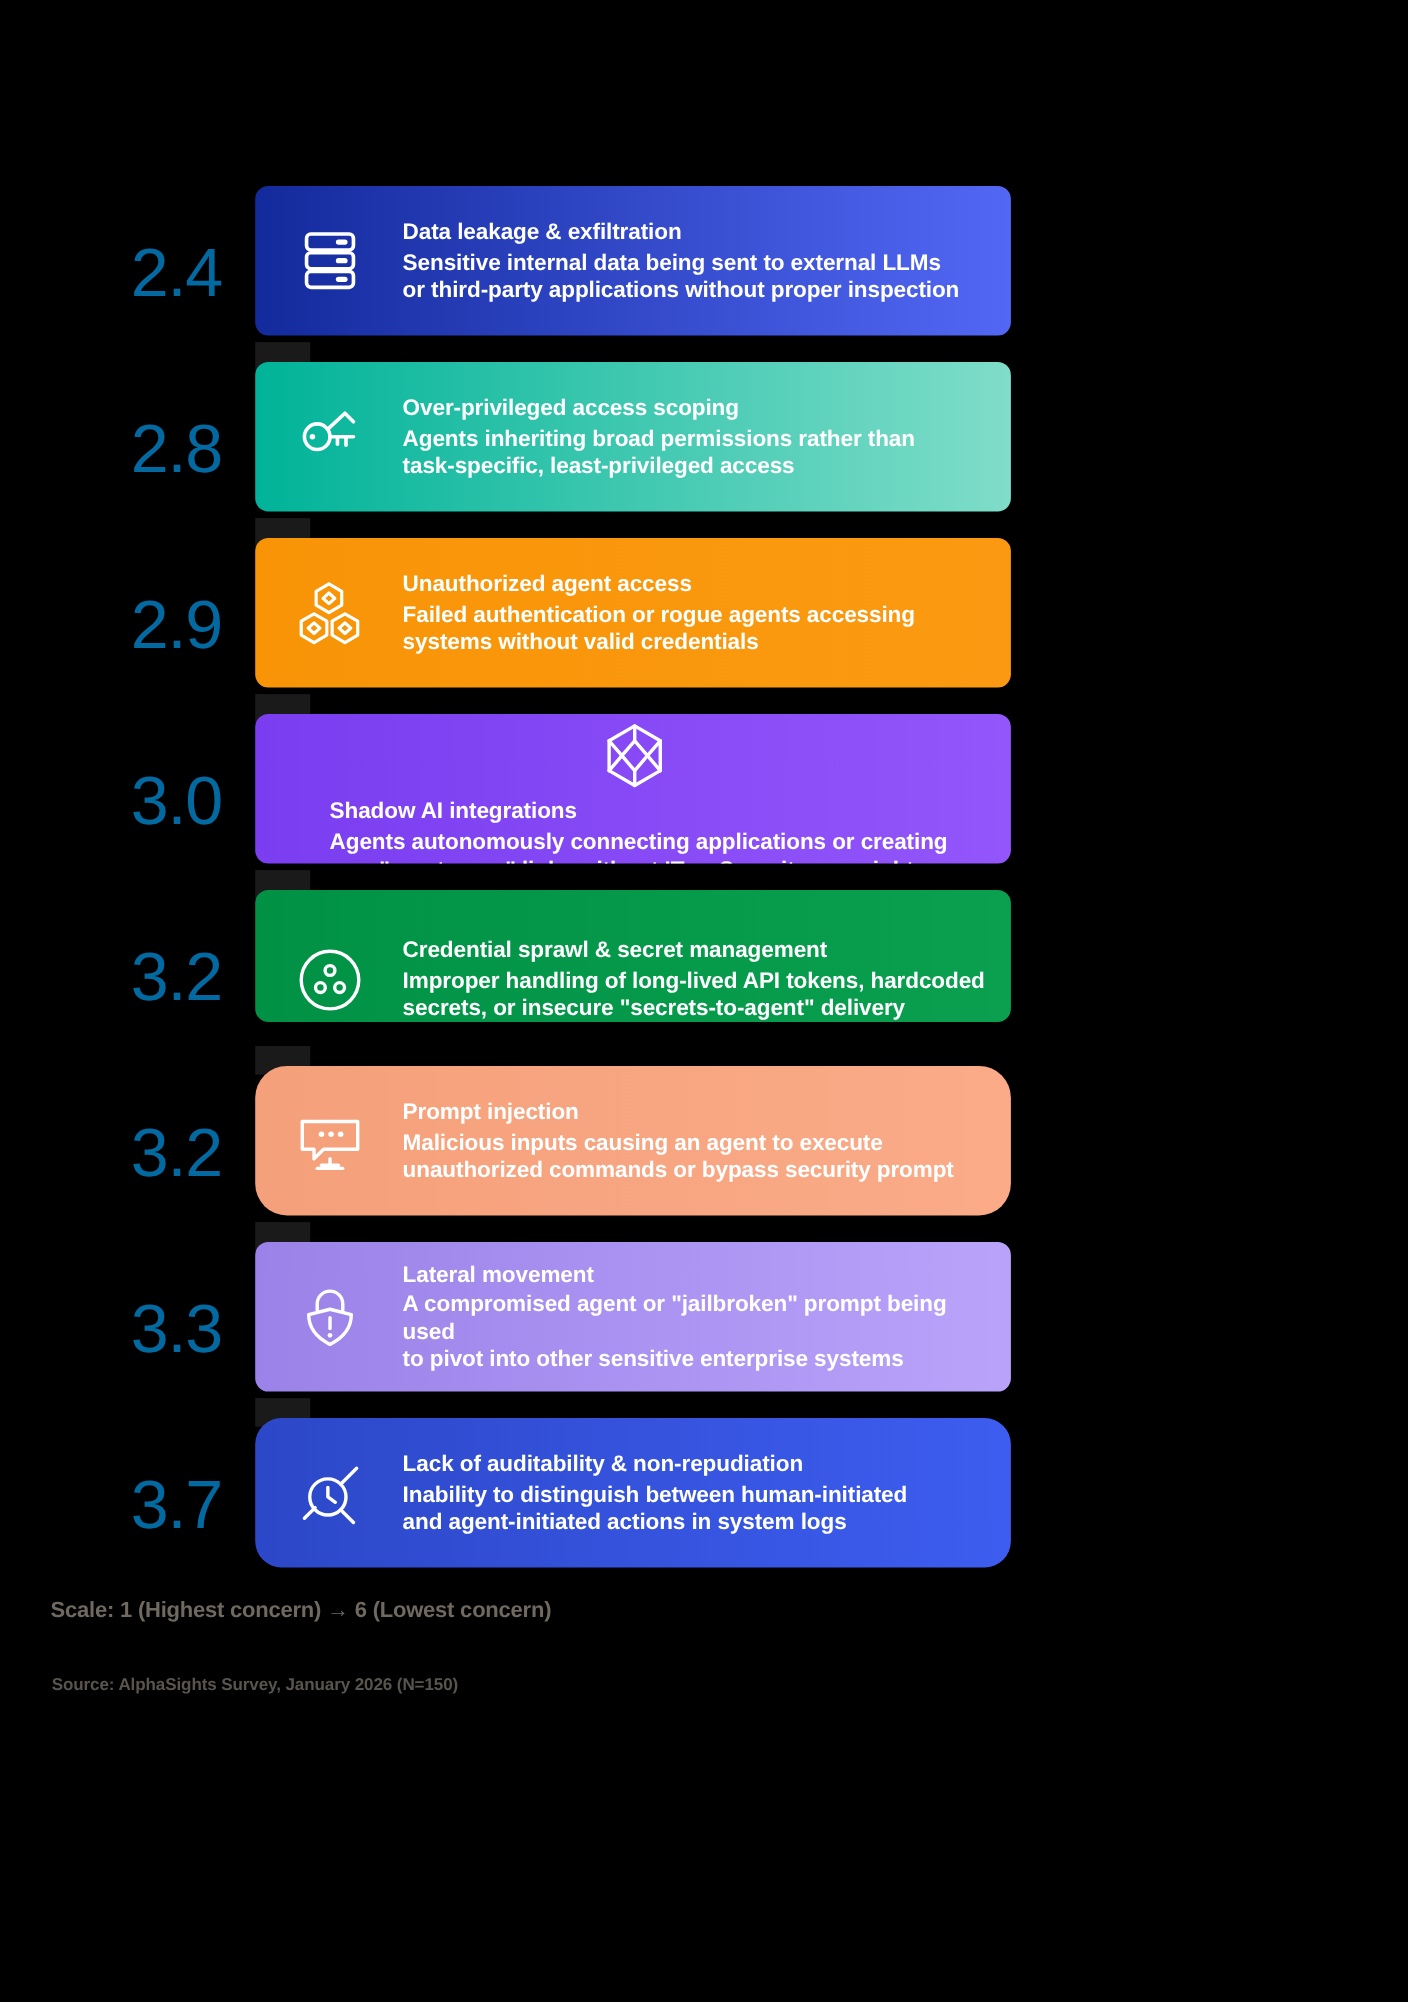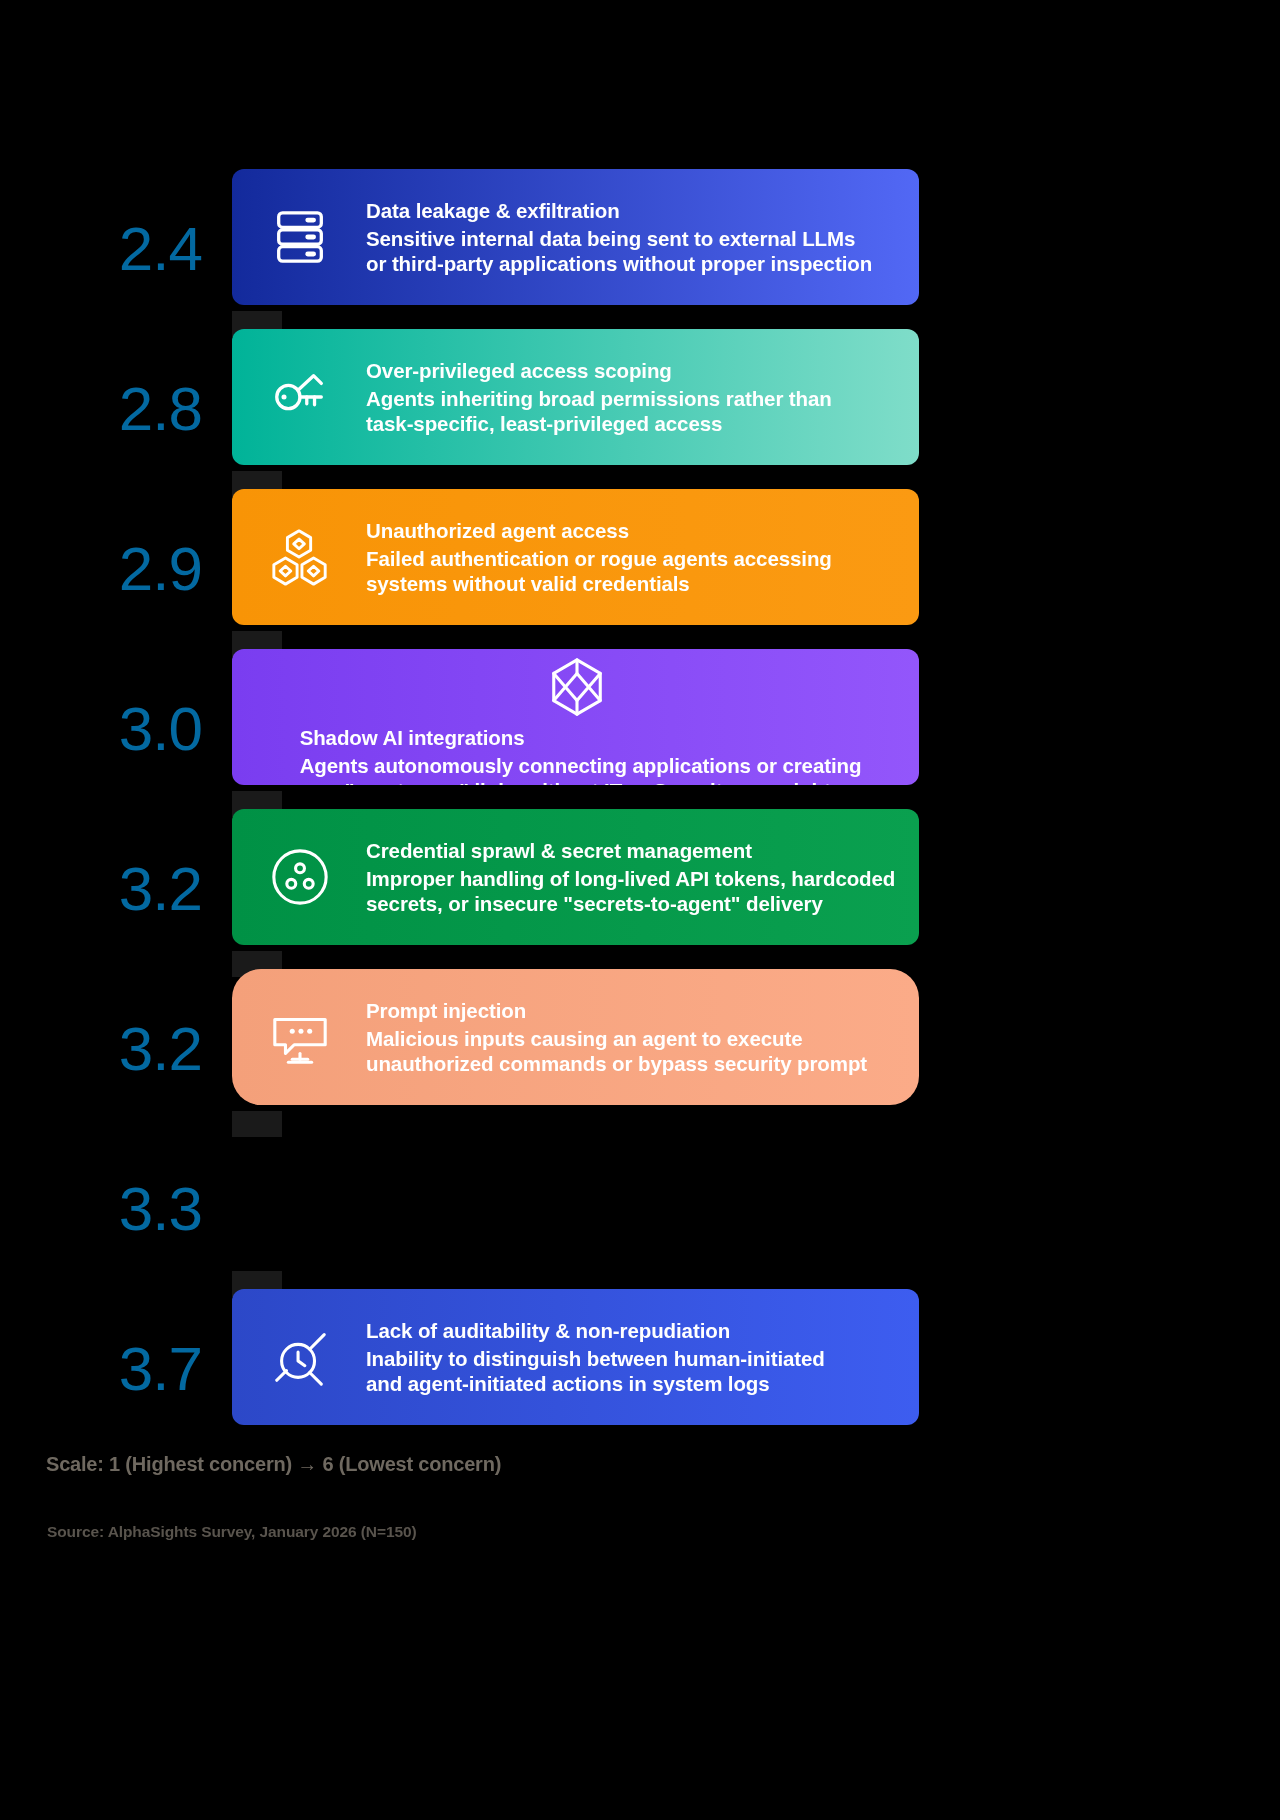--- a/index.html
+++ b/index.html
@@ -224,21 +224,21 @@
             <div class="bar-desc">Agents autonomously connecting applications or creating
 new "app-to-app" links without IT or Security oversight</div>
           </div>
         </div>
       </div>
       <div class="row">
         <div class="connector" style="top: -18px;"></div>
         <div class="score-cell">
           <div class="score">3.2</div>
         </div>
-        <div class="bar" style="width: 687px; height: 136px; background: linear-gradient(90deg, rgb(0, 145, 69) 0%, rgb(10, 160, 79) 100%);">
+        <div class="bar" style="width: 687px; height: 120px; background: linear-gradient(90deg, rgb(0, 145, 69) 0%, rgb(10, 160, 79) 100%); align-items: flex-end;">
           <div class="bar-icon">
             <svg viewBox="0 0 64 64" fill="none" stroke="#fff" stroke-width="3.2" stroke-linecap="round" stroke-linejoin="round">
       <circle cx="32" cy="32" r="27"></circle>
       <circle cx="32" cy="23" r="4.6"></circle>
       <circle cx="23" cy="39" r="4.6"></circle>
       <circle cx="41" cy="39" r="4.6"></circle>
     </svg>
           </div>
           <div class="bar-text">
             <div class="bar-title">Credential sprawl &amp; secret management</div>
@@ -269,27 +269,42 @@
             <div class="bar-desc">Malicious inputs causing an agent to execute
 unauthorized commands or bypass security prompt</div>
           </div>
         </div>
       </div>
       <div class="row">
         <div class="connector" style="top: -18px;"></div>
         <div class="score-cell">
           <div class="score">3.3</div>
         </div>
+        <div class="bar" style="width: 687px; height: 136px; background: linear-gradient(90deg, rgb(154, 130, 232) 0%, rgb(185, 163, 250) 100%);">
+          <div class="bar-icon">
+            <svg viewBox="0 0 64 64" fill="none" stroke="#fff" stroke-width="3.2" stroke-linecap="round" stroke-linejoin="round">
+      <path d="M20 26 v-6 a12 12 0 0 1 24 0 v6"></path>
+      <path d="M32 58 C18 51 12 42 12 30 l20 -5 l20 5 c0 12 -6 21 -20 28 Z"></path>
+      <path d="M32 33 v10"></path>
+      <circle cx="32" cy="49.5" r="2.2" fill="#fff" stroke="none"></circle>
+    </svg>
+          </div>
+          <div class="bar-text">
+            <div class="bar-title">Lateral movement</div>
+            <div class="bar-desc">A compromised agent or "jailbroken" prompt being used
+to pivot into other sensitive enterprise systems</div>
+          </div>
+        </div>
       </div>
       <div class="row">
         <div class="connector" style="top: -18px;"></div>
         <div class="score-cell">
           <div class="score">3.7</div>
         </div>
-        <div class="bar" style="width: 687px; height: 136px; background: linear-gradient(90deg, rgb(44, 72, 200) 0%, rgb(61, 93, 240) 100%);">
+        <div class="bar" style="width: 687px; height: 136px; background: linear-gradient(90deg, rgb(44, 72, 200) 0%, rgb(61, 93, 240) 100%); border-radius: 24px;">
           <div class="bar-icon">
             <svg viewBox="0 0 64 64" fill="none" stroke="#fff" stroke-width="3.2" stroke-linecap="round" stroke-linejoin="round">
       <circle cx="30" cy="36" r="17"></circle>
       <path d="M30 27 v9 l7 5"></path>
       <path d="M42 24 L57 9"></path>
       <path d="M8 56 L18 46"></path>
       <path d="M42 48 L54 60"></path>
     </svg>
           </div>
           <div class="bar-text">

